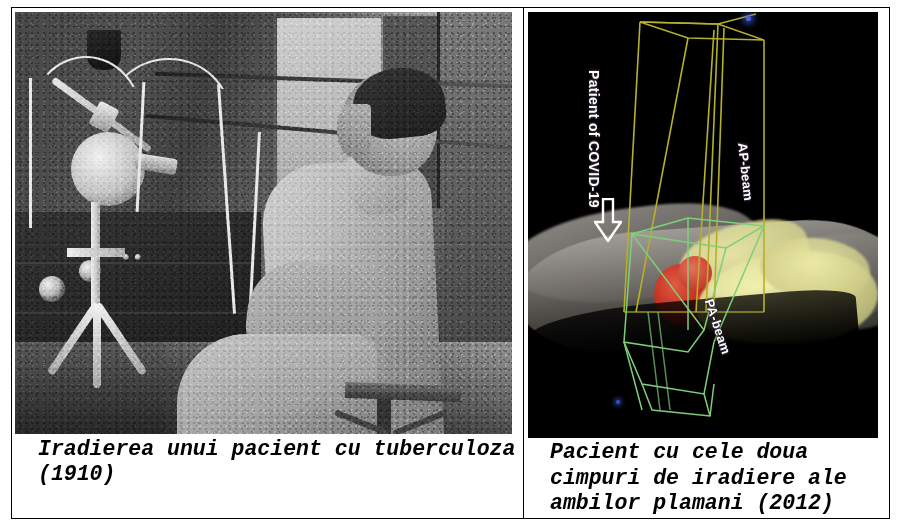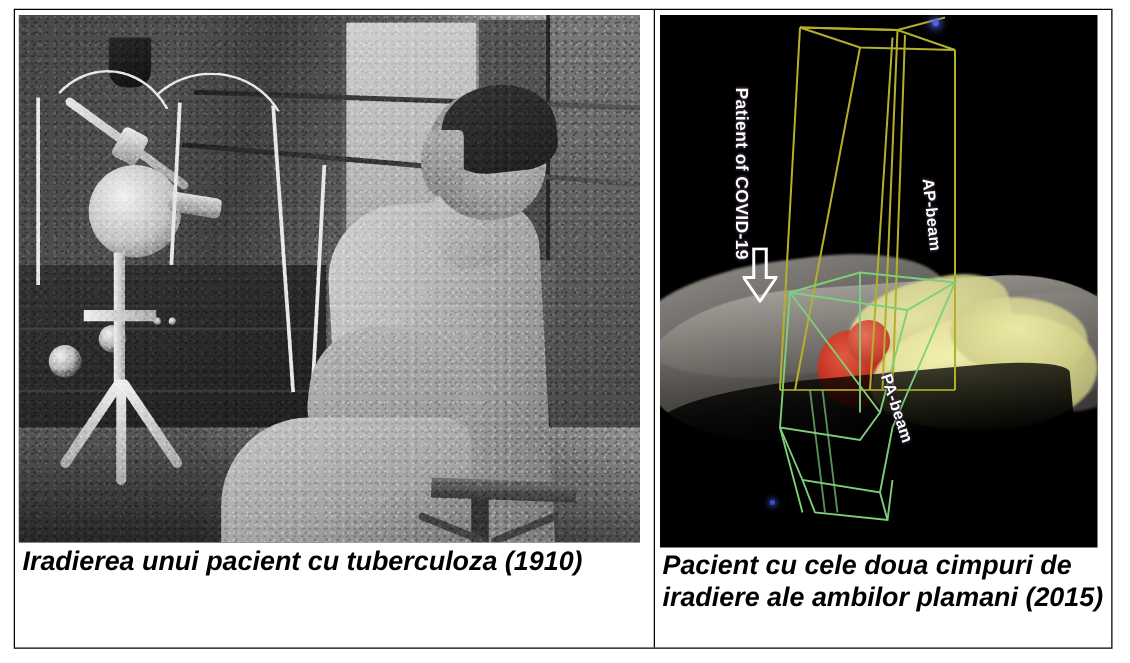--- a/index.html
+++ b/index.html
@@ -136,22 +136,22 @@
   
   .rlabel{position:absolute;color:#fff;font-family:"Liberation Sans",sans-serif;
      font-weight:bold;letter-spacing:.3px;white-space:nowrap;
      text-shadow:0 0 2px #000,1px 0 2px #3a3a6a,-1px 0 2px #6a3a3a;}
   .lbl-covid{left:74px;top:58px;font-size:14px;transform:rotate(90deg);transform-origin:left top;}
   .lbl-ap{left:222px;top:130px;font-size:13px;transform:rotate(84deg);transform-origin:left top;}
   .lbl-pa{left:188px;top:285px;font-size:13px;transform:rotate(72deg);transform-origin:left top;}
   .arrow-down{position:absolute;left:66px;top:186px;width:28px;height:44px;}
 
   
-  .caption{font-family:Liberation Sans, sans-serif;font-weight:bold;font-style:italic;
-           font-size:21.5px;line-height:25px;color:#000;padding:3px 0 0 6px;}
+  .caption{font-family:Liberation Mono, monospace;font-weight:bold;font-style:italic;
+           font-size:21.5px;line-height:25px;color:#000;padding:3px 0 0 6px;margin-left:20px;}
   .caption-right{font-size:21.5px;line-height:25.5px;padding:2px 0 0 6px;}
 </style>
 </head>
 <body>
 
 <div class="page">
   <div class="table">
 
     <div class="cell-left">
       <div class="photo-wrap">
@@ -266,17 +266,17 @@
 
         <div class="rlabel lbl-covid">Patient of COVID-19</div>
         <div class="rlabel lbl-ap">AP-beam</div>
         <div class="rlabel lbl-pa">PA-beam</div>
 
         <svg class="arrow-down" viewBox="0 0 28 44">
           <polygon points="9,1 19,1 19,24 27,24 14,43 1,24 9,24" fill="none" stroke="#ffffff" stroke-width="2.4" stroke-linejoin="miter"></polygon>
         </svg>
       </div>
 
-      <div class="caption caption-right">Pacient cu cele doua cimpuri de iradiere ale ambilor plamani (2015)</div>
+      <div class="caption caption-right">Pacient cu cele doua cimpuri de iradiere ale ambilor plamani (2012)</div>
     </div>
 
   </div>
 </div>
 
 </body></html>

